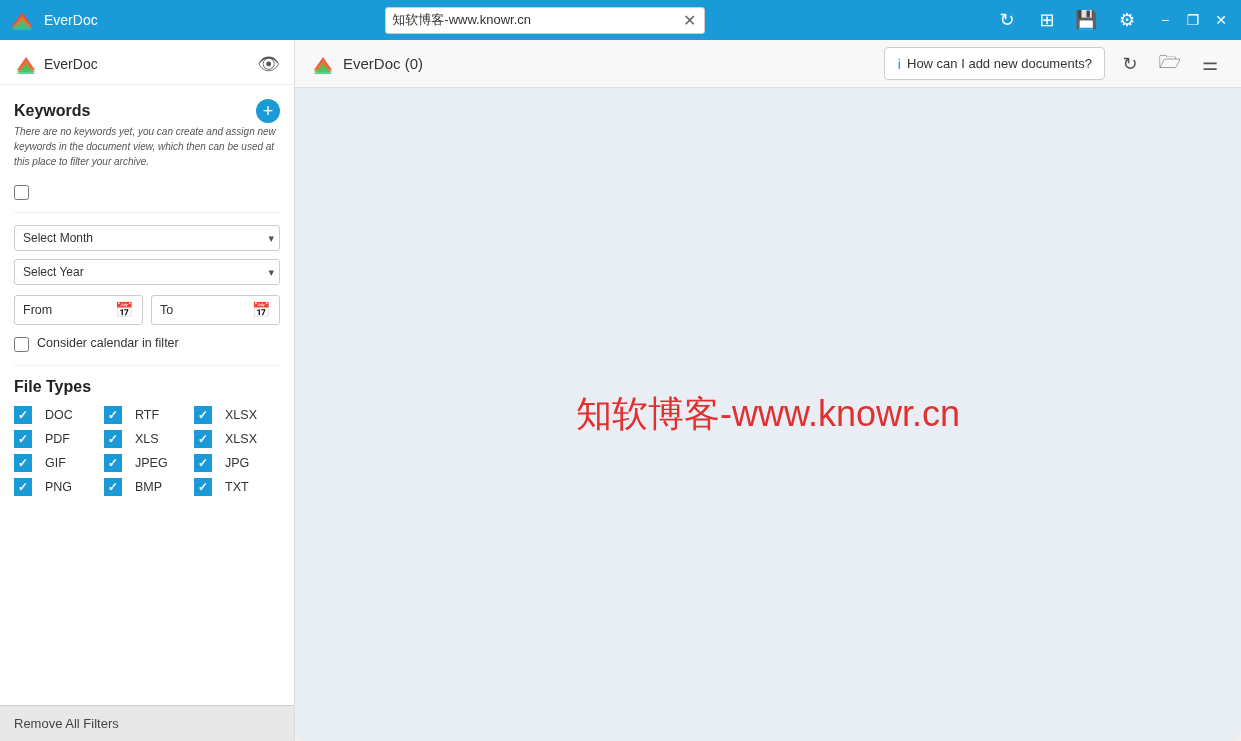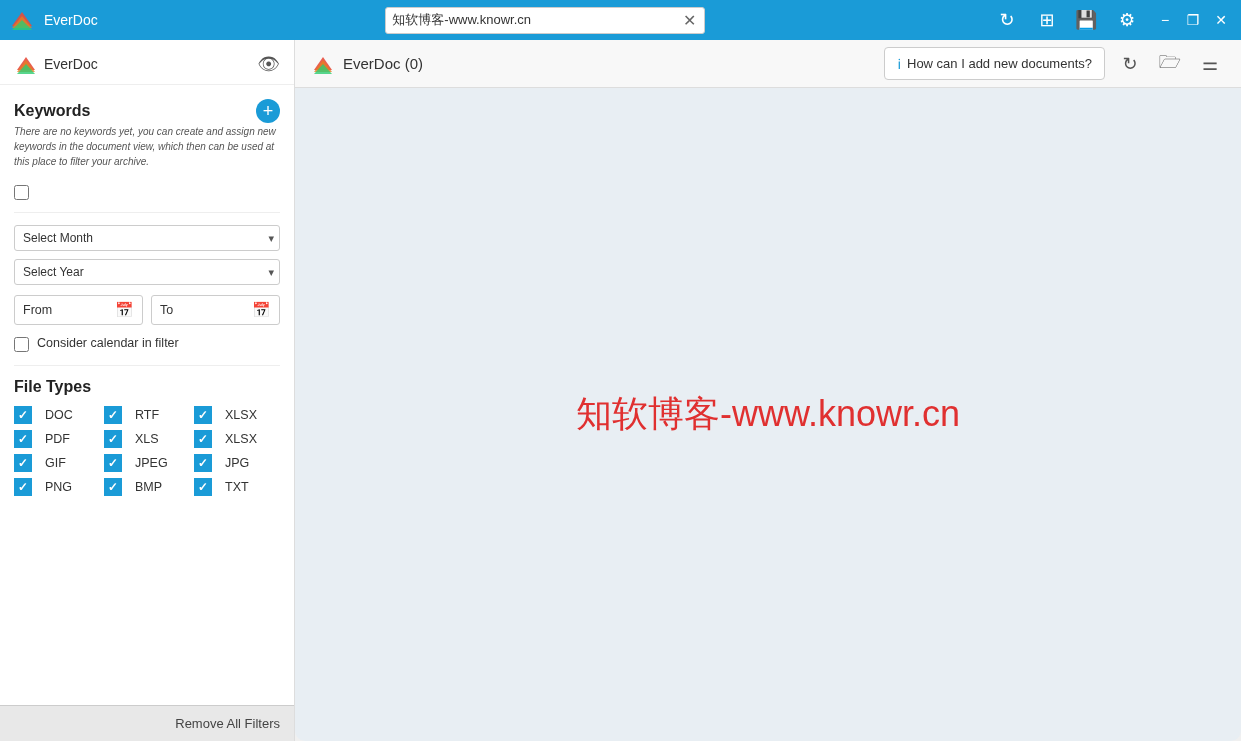--- a/index.html
+++ b/index.html
@@ -286,21 +286,21 @@
     .file-type-label {
       font-size: 12.5px;
       color: #333;
     }
 
     .remove-filters-bar {
       position: sticky;
       bottom: 0;
       background: #e8e8e8;
       padding: 10px 14px;
-      text-align: right;
+      text-align: left;
       font-size: 13px;
       color: #444;
       cursor: pointer;
       border-top: 1px solid #ccc;
     }
 
     
     .content-area {
       flex: 1;
       display: flex;

